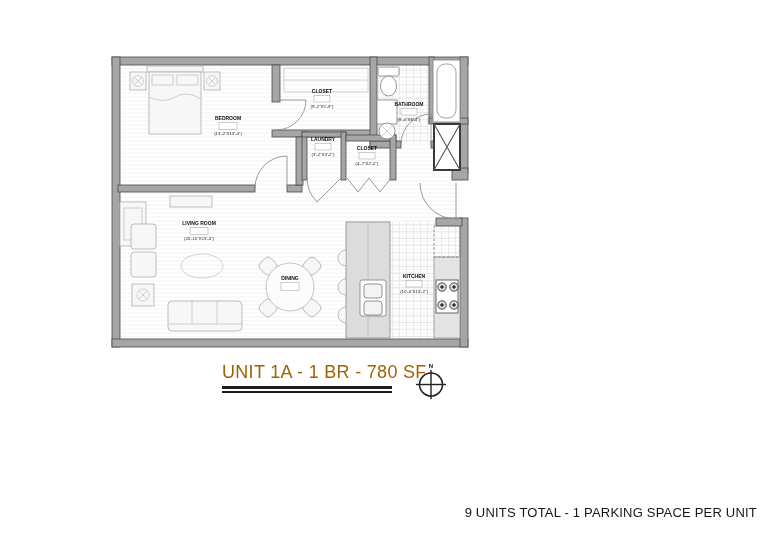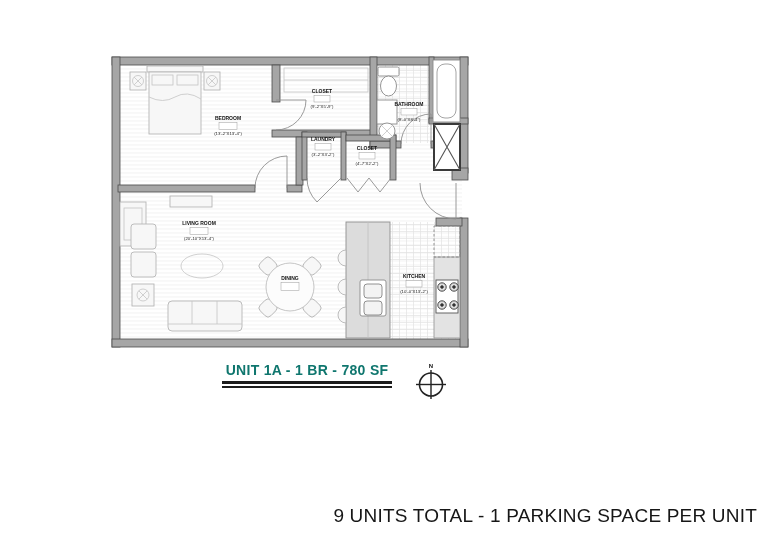--- a/index.html
+++ b/index.html
@@ -12,27 +12,27 @@
   .wall   { fill:#a6a6a6; stroke:#4c4c4c; stroke-width:0.8; }
   .fixt   { fill:#ffffff; stroke:#8a8a8a; stroke-width:0.9; }
   .furn   { fill:#f7f7f7; stroke:#b5b5b5; stroke-width:0.9; }
   .thin   { fill:none; stroke:#c4c4c4; stroke-width:0.8; }
   .door   { fill:none; stroke:#8f8f8f; stroke-width:0.9; }
   .rname  { font-size:5px; font-weight:bold; fill:#111; text-anchor:middle; }
   .rdims  { font-size:4.3px; fill:#222; text-anchor:middle; }
   .rbox   { fill:#ffffff; stroke:#9a9a9a; stroke-width:0.5; }
 
   .title-block { position:absolute; left:222px; top:362px; width:170px; text-align:center; }
-  .title-text  { font-size:14px; font-weight:bold; color:#0f766e; letter-spacing:0.3px; white-space:nowrap; }
+  .title-text  { font-size:18px; font-weight:normal; color:#a16207; letter-spacing:0.3px; white-space:nowrap; }
   .rule1 { height:2.5px; background:#1c1c1c; margin-top:3px; }
   .rule2 { height:1.5px; background:#1c1c1c; margin-top:2.5px; }
 
   .footer-note {
     position:absolute; top:505px; right:7px;
-    font-size:19px; color:#161616; letter-spacing:0.2px; white-space:nowrap;
+    font-size:13px; color:#161616; letter-spacing:0.2px; white-space:nowrap;
   }
 </style>
 </head>
 <body>
 
 <svg class="plan" width="764" height="535" viewBox="0 0 764 535">
   <defs>
     <pattern id="hatch" width="4" height="4" patternUnits="userSpaceOnUse">
       <line x1="0" y1="1" x2="4" y2="1" stroke="#ededed" stroke-width="0.7"></line>
     </pattern>

